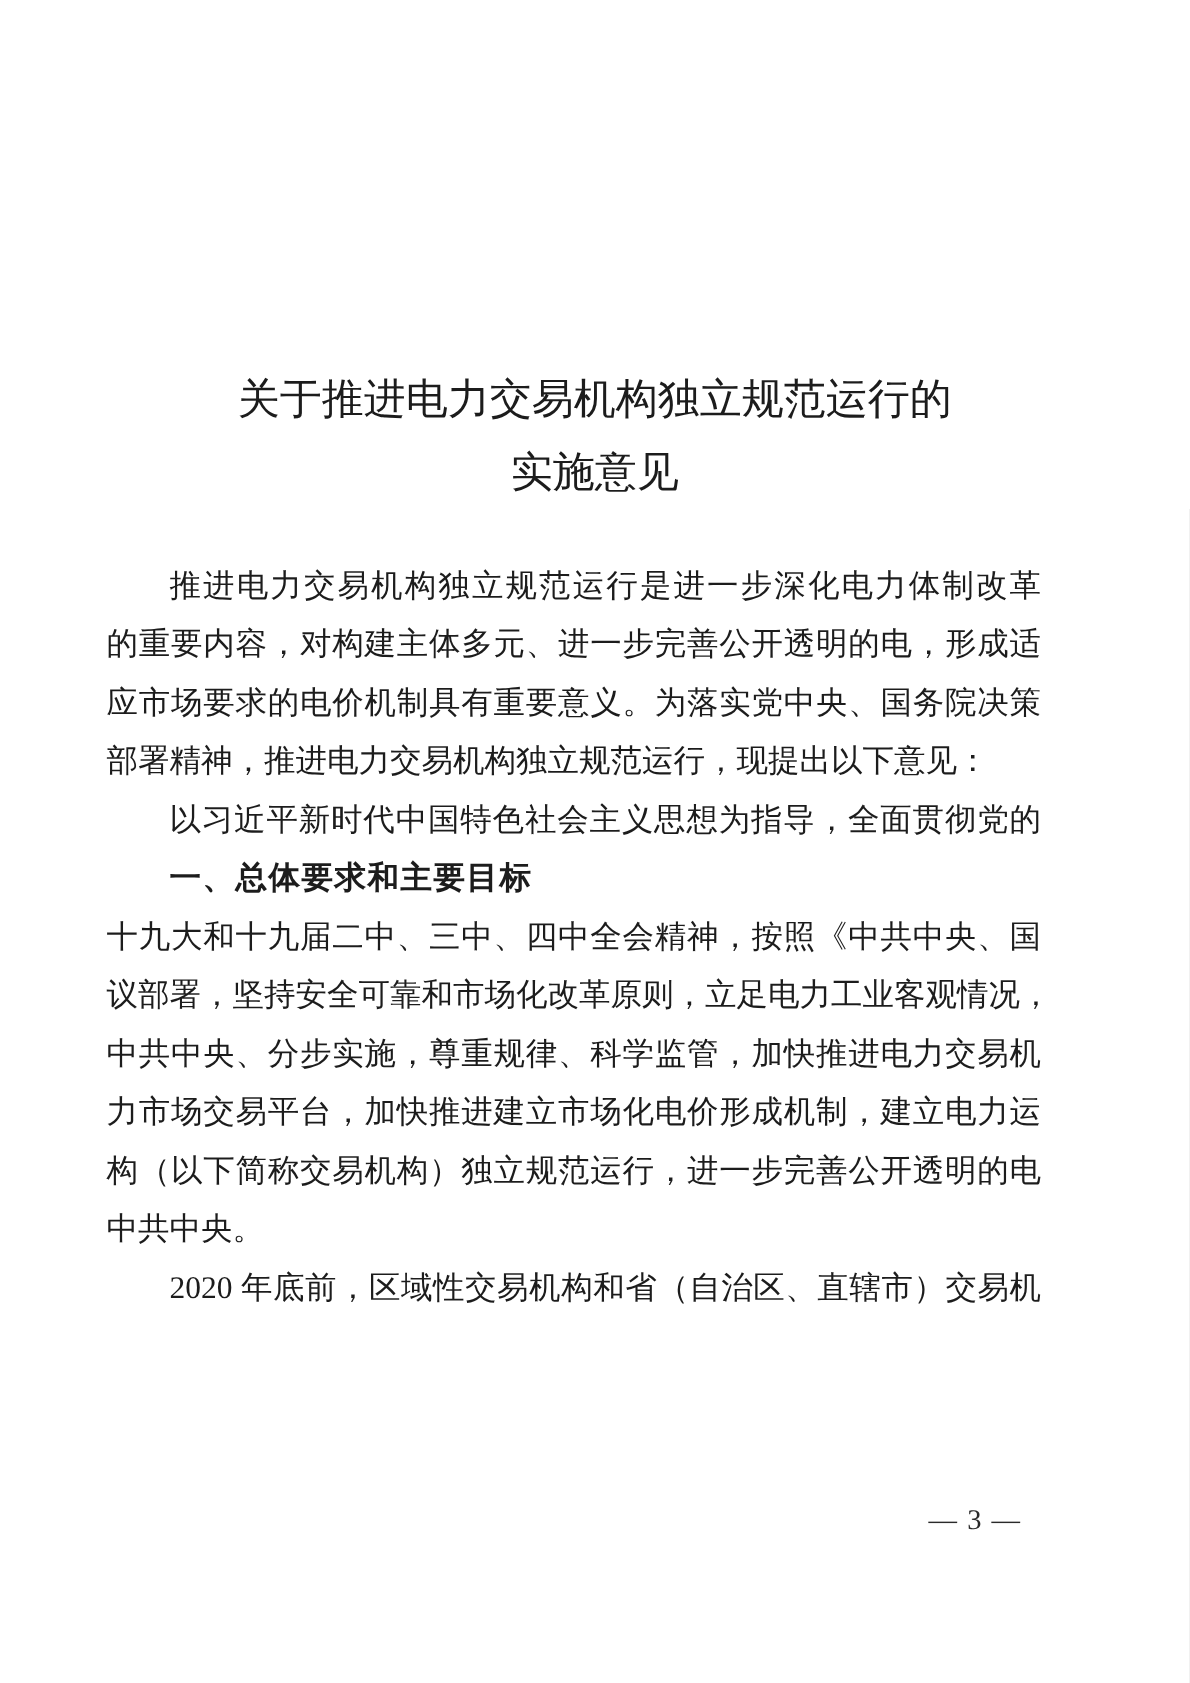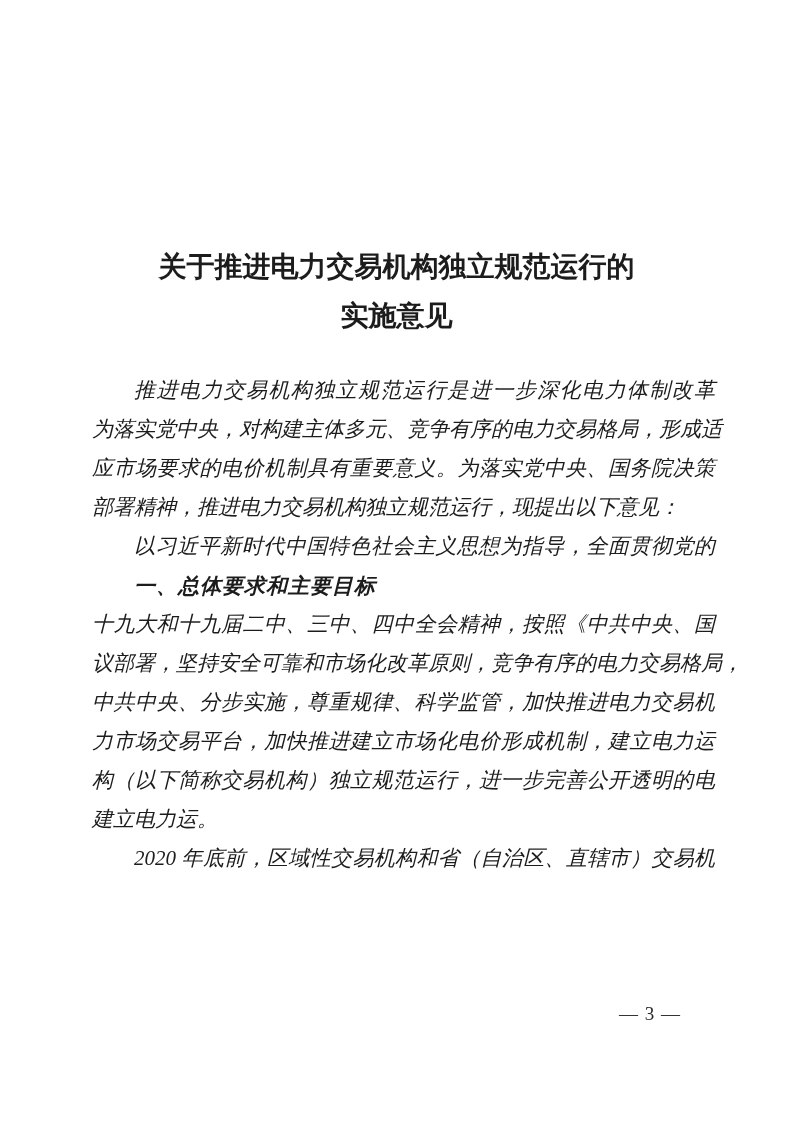--- a/index.html
+++ b/index.html
@@ -19,30 +19,29 @@
   }
   .title {
     position: absolute;
     top: 242px;
     left: 0;
     width: 100%;
     margin: 0;
     text-align: center;
     font-size: 28px;
     line-height: 49px;
-    font-weight: bold;
+    font-weight: normal;
     letter-spacing: 0px;
     font-family: "Liberation Serif", "DejaVu Serif", serif;
   }
   .body-text {
     position: absolute;
-    left: 92px;
+    left: 71px;
     top: 371px;
     width: 623px;
-    font-style: italic;
   }
   .line {
     font-size: 21px;
     line-height: 39px;
     height: 39px;
     white-space: nowrap;
     text-justify: inter-character;
   }
   .line.j {
     text-align: justify;
@@ -71,29 +70,29 @@
 
 <div class="page" style="color: rgb(28, 28, 28); background: rgb(255, 255, 255);">
 
   <h1 class="title">
     <div>关于推进电力交易机构独立规范运行的</div>
     <div>实施意见</div>
   </h1>
 
   <div class="body-text" id="body-lines">
       <div class="line j indent">推进电力交易机构独立规范运行是进一步深化电力体制改革</div>
-      <div class="line j">为落实党中央，对构建主体多元、竞争有序的电力交易格局，形成适</div>
+      <div class="line j">的重要内容，对构建主体多元、进一步完善公开透明的电，形成适</div>
       <div class="line j">应市场要求的电价机制具有重要意义。为落实党中央、国务院决策</div>
       <div class="line">部署精神，推进电力交易机构独立规范运行，现提出以下意见：</div>
       <div class="line j indent">以习近平新时代中国特色社会主义思想为指导，全面贯彻党的</div>
       <div class="line indent heading">一、总体要求和主要目标</div>
       <div class="line j">十九大和十九届二中、三中、四中全会精神，按照《中共中央、国</div>
-      <div class="line j">议部署，坚持安全可靠和市场化改革原则，竞争有序的电力交易格局，</div>
+      <div class="line j">议部署，坚持安全可靠和市场化改革原则，立足电力工业客观情况，</div>
       <div class="line j">中共中央、分步实施，尊重规律、科学监管，加快推进电力交易机</div>
       <div class="line j">力市场交易平台，加快推进建立市场化电价形成机制，建立电力运</div>
       <div class="line j">构（以下简称交易机构）独立规范运行，进一步完善公开透明的电</div>
-      <div class="line">建立电力运。</div>
+      <div class="line">中共中央。</div>
       <div class="line j indent">2020 年底前，区域性交易机构和省（自治区、直辖市）交易机</div>
     </div>
 
   <div class="footer">— 3 —</div>
 
 </div>
 
 </body></html>

